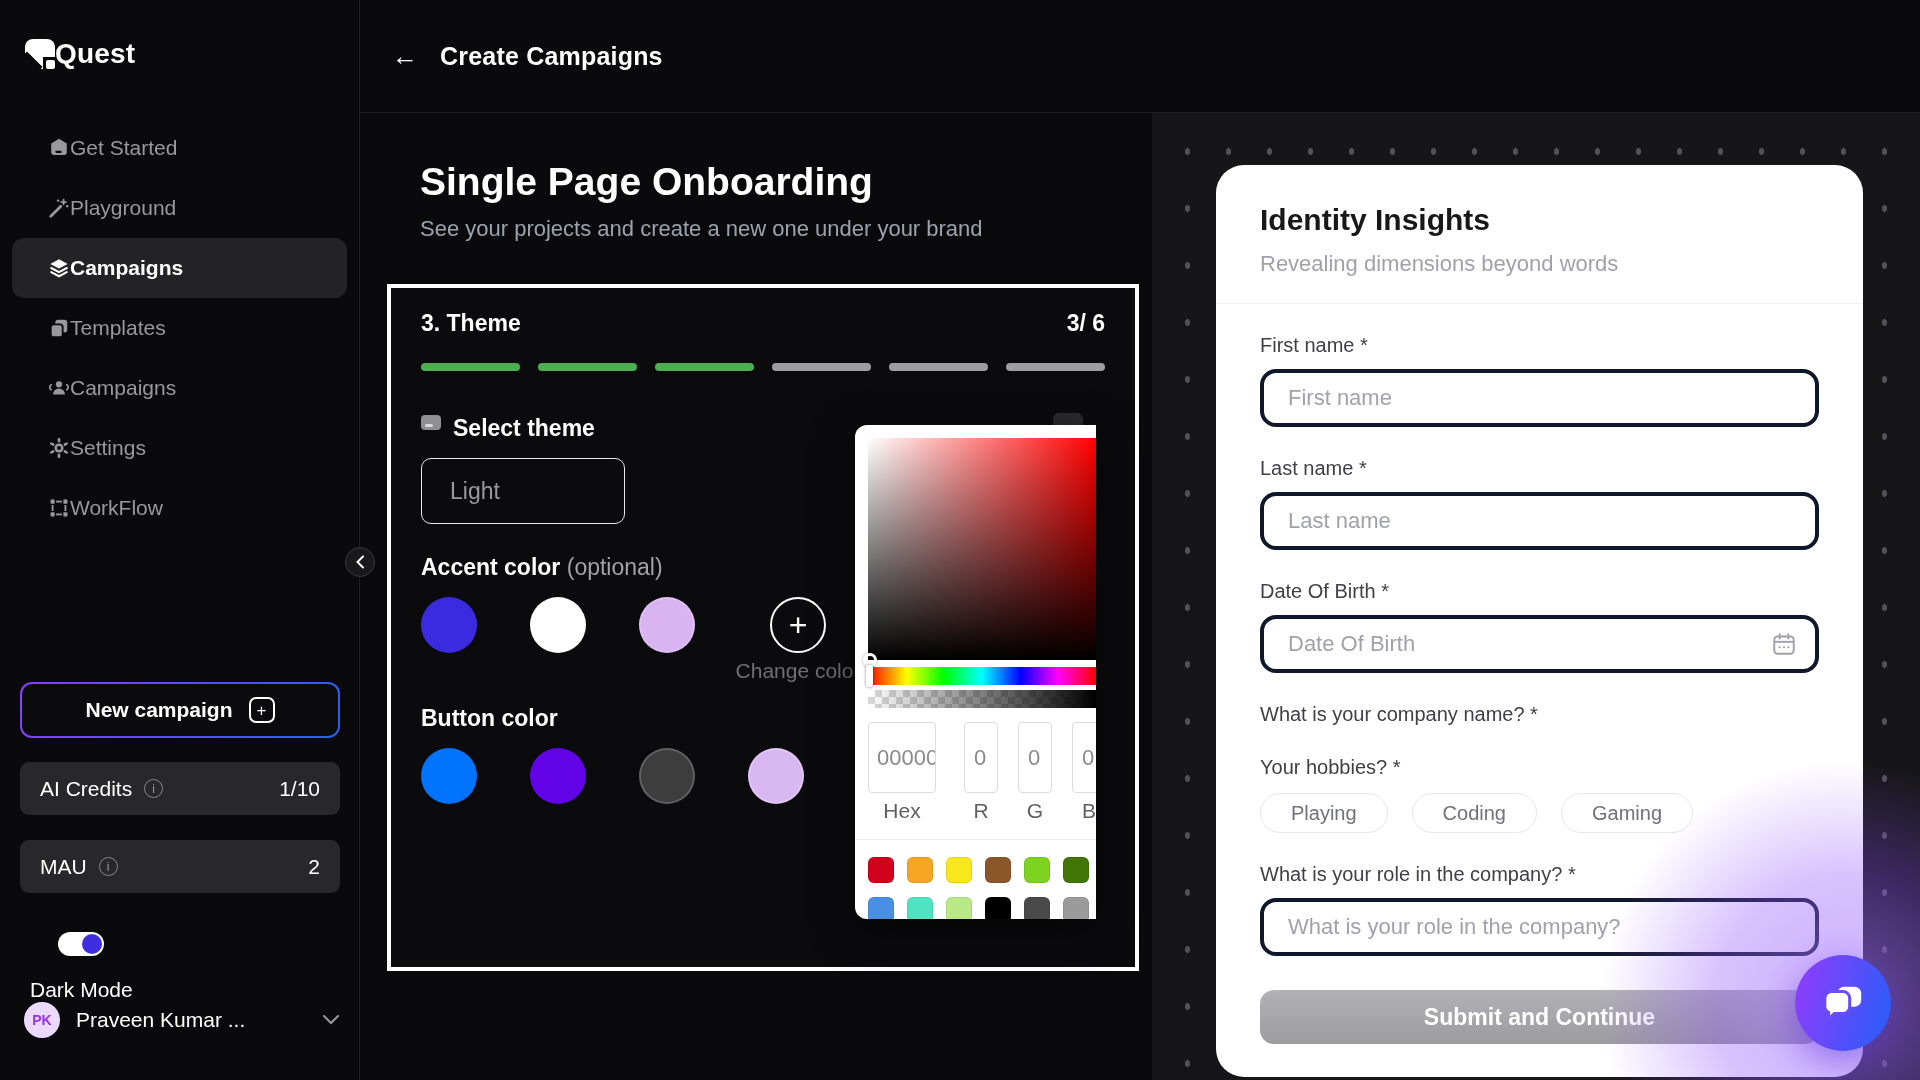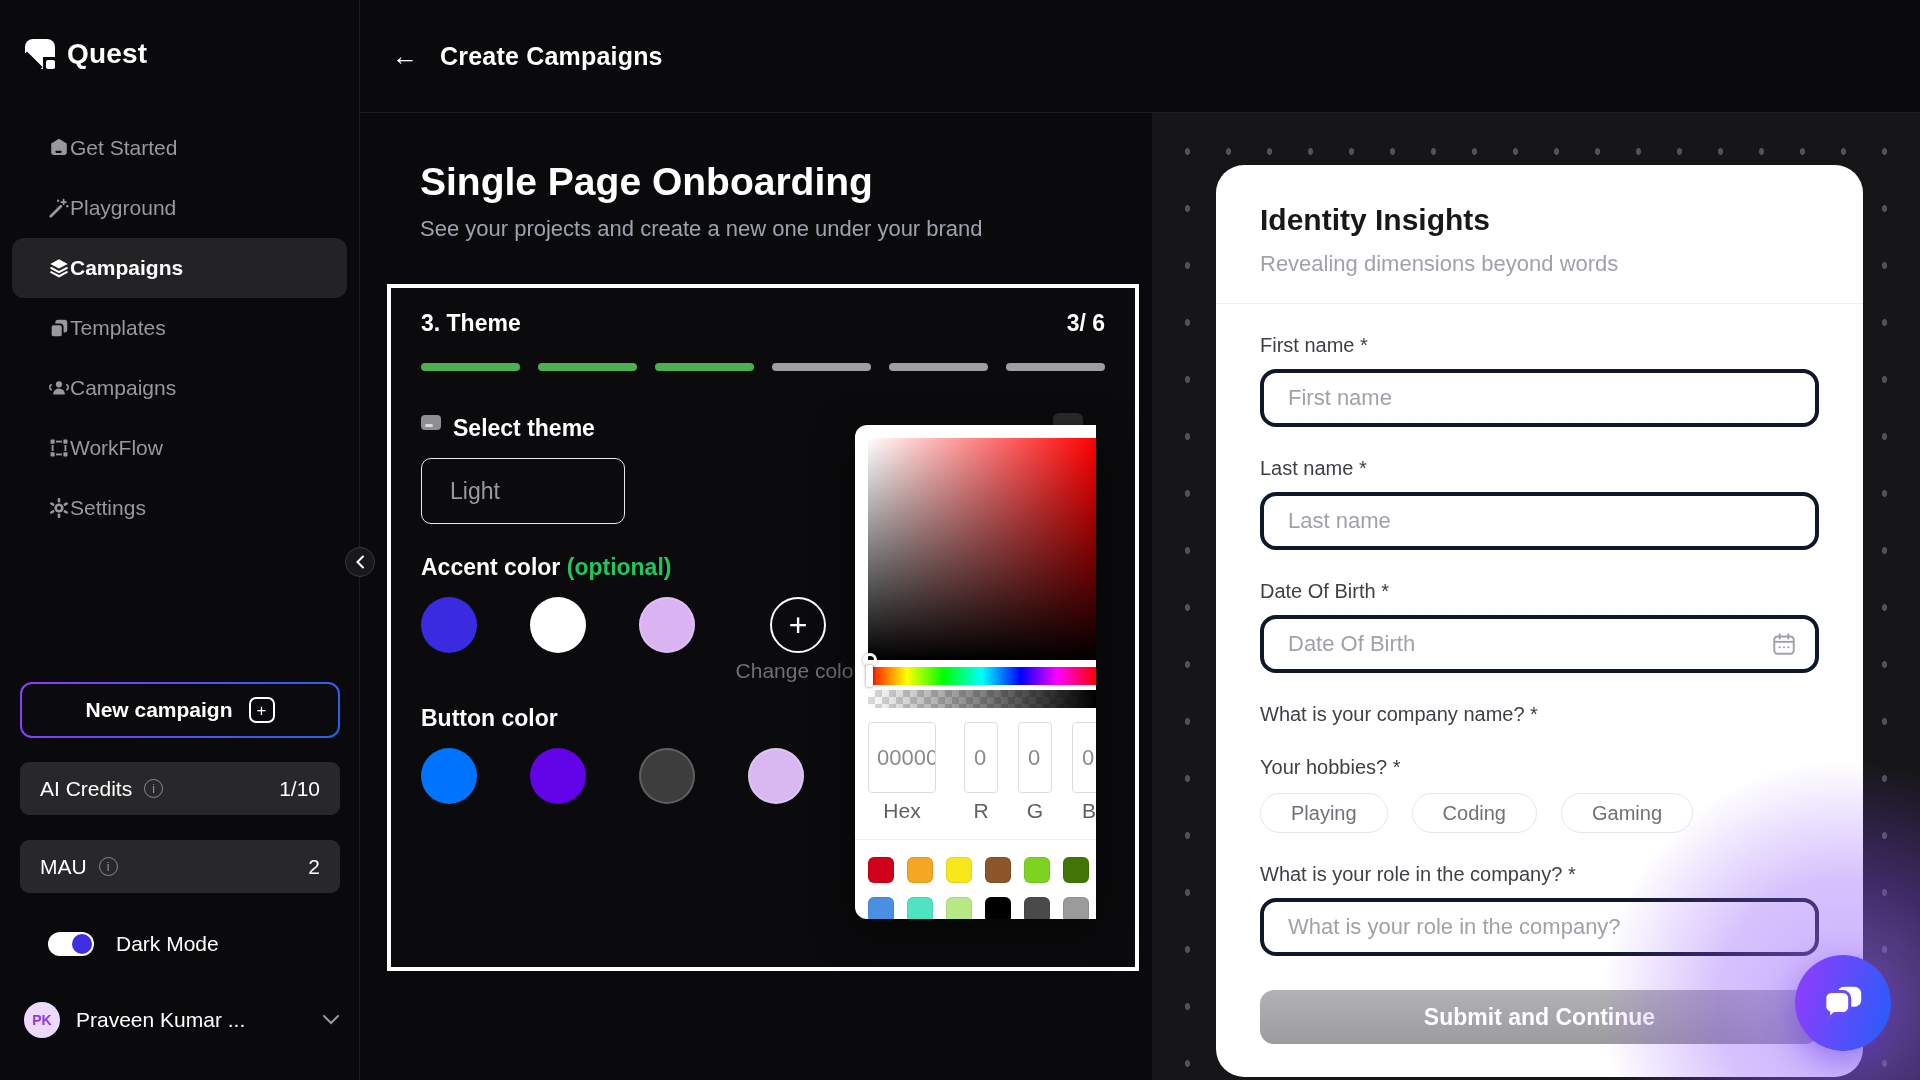--- a/index.html
+++ b/index.html
@@ -1,21 +1,21 @@
 <!DOCTYPE html>
 <html><head>
 <meta charset="utf-8">
 <style>
   * { margin:0; padding:0; box-sizing:border-box; }
   html,body { width:1920px; height:1080px; overflow:hidden; }
   body { background:#0a0a0c; font-family:"Liberation Sans","DejaVu Sans",sans-serif; color:#fff; position:relative; }
 
   
   .sidebar { position:absolute; left:0; top:0; width:360px; height:1080px; background:#0a0a0c; border-right:1px solid #1d1d20; z-index:30; }
-  .logo { position:absolute; left:25px; top:38px; display:flex; align-items:center; gap:12px; }
+  .logo { position:absolute; left:25px; top:38px; display:flex; align-items:center; }
   .logo-mark { position:relative; width:30px; height:30px; }
   .logo-mark .lm-a { position:absolute; inset:0; background:#fff; border-radius:8px; }
   .logo-mark .lm-b { position:absolute; left:-9px; bottom:-9px; width:22px; height:22px; background:#0a0a0c; transform:rotate(45deg); }
   .logo-mark .lm-c { position:absolute; right:-1px; bottom:-1px; width:13px; height:13px; background:#0a0a0c; }
   .logo-mark .lm-d { position:absolute; right:0; bottom:0; width:9px; height:9px; background:#fff; border-radius:2px; }
   .logo-text { font-size:28px; font-weight:bold; letter-spacing:.2px; }
 
   .nav { position:absolute; top:118px; left:0; right:0; }
   .nav-item { height:60px; display:flex; align-items:center; padding-left:36px; margin:0 12px 0 12px; border-radius:12px; color:#98989d; font-size:21px; cursor:pointer; }
   .nav-item svg { flex:0 0 auto; }
@@ -23,21 +23,21 @@
 
   .collapse-btn { position:absolute; left:345px; top:547px; width:30px; height:30px; border-radius:50%; background:#19191c; border:1px solid #3a3a3e; display:flex; align-items:center; justify-content:center; z-index:40; cursor:pointer; }
 
   .new-campaign { position:absolute; left:20px; top:682px; width:320px; height:56px; border-radius:12px; border:2px solid transparent; background:linear-gradient(#0b0b0d,#0b0b0d) padding-box, linear-gradient(120deg,#8b3dff,#2563eb) border-box; display:flex; align-items:center; justify-content:center; gap:16px; color:#fff; font-size:21px; font-weight:bold; cursor:pointer; }
   .plus-chip { width:26px; height:26px; border:2px solid #fff; border-radius:7px; display:flex; align-items:center; justify-content:center; font-size:17px; font-weight:normal; line-height:1; }
 
   .credit-row { position:absolute; left:20px; width:320px; height:53px; background:#28282b; border-radius:9px; display:flex; align-items:center; padding:0 20px; font-size:21px; }
   .credit-row .val { margin-left:auto; font-size:21px; }
   .info-i { width:19px; height:19px; border:1.5px solid #8a8a8e; border-radius:50%; color:#9a9a9e; font-size:12px; display:inline-flex; align-items:center; justify-content:center; margin-left:12px; cursor:pointer; }
 
-  .darkmode { position:absolute; left:48px; top:932px; display:flex; align-items:center; gap:22px; }
+  .darkmode { position:absolute; left:30px; top:932px; display:flex; align-items:center; gap:22px;flex-direction:column; }
   .toggle { width:46px; height:24px; background:#fff; border-radius:13px; position:relative; cursor:pointer; }
   .toggle .knob { position:absolute; right:2px; top:2px; width:20px; height:20px; border-radius:50%; background:#3e2ee0; }
   .darkmode .dm-label { font-size:21px; }
 
   .profile { position:absolute; left:24px; top:1002px; width:316px; display:flex; align-items:center; gap:16px; cursor:pointer; }
   .avatar { width:36px; height:36px; border-radius:50%; background:#ecd9ff; color:#9333ea; font-size:14px; font-weight:bold; display:flex; align-items:center; justify-content:center; }
   .profile .pname { font-size:21px; }
   .profile .chev { margin-left:auto; }
 
   
@@ -53,21 +53,21 @@
   .theme-card { position:absolute; left:27px; top:176px; width:752px; height:687px; border:4px solid #fff; background:#0b0b0d; padding:14px 30px; }
   .card-head { display:flex; justify-content:space-between; align-items:center; font-size:23px; font-weight:bold; margin-top:8px; }
   .progress { display:flex; gap:18px; margin-top:26px; }
   .progress span { height:8px; flex:1; border-radius:4px; }
   .sec-label { display:flex; align-items:flex-start; gap:12px; font-size:23px; font-weight:bold; }
   .sec-ico { width:20px; height:15px; background:#8e8e93; border-radius:4px; position:relative; }
   .sec-ico:after { content:""; position:absolute; left:4px; bottom:3px; width:8px; height:3px; background:#d9d9de; border-radius:2px; }
   .theme-box { margin-top:16px; width:204px; height:66px; border:1.5px solid #e8e8e8; border-radius:10px; display:flex; align-items:center; padding-left:28px; color:#98989d; font-size:23px; cursor:pointer; }
   .color-head { margin-top:48px; }
   .accent-label { margin-top:30px; font-size:23px; font-weight:bold; }
-  .accent-label .opt { color:#22c55e; font-weight:bold; }
+  .accent-label .opt { color:#a3a3a3; font-weight:normal; }
   .swatch-row { display:flex; align-items:center; gap:53px; margin-top:16px; }
   .swatch { width:56px; height:56px; border-radius:50%; cursor:pointer; }
   .ring { box-shadow:0 0 0 2px rgba(255,255,255,.18) inset; }
   .plus-wrap { position:relative; margin-left:22px; }
   .plus-circle { width:56px; height:56px; border:2.5px solid #fff; border-radius:50%; display:flex; align-items:center; justify-content:center; font-size:32px; font-weight:300; color:#fff; cursor:pointer; background:transparent; }
   .plus-caption { position:absolute; left:50%; transform:translateX(-50%); top:62px; white-space:nowrap; color:#6f6f73; font-size:21px; }
   .btncolor-label { margin-top:52px; font-size:23px; font-weight:bold; }
 
   
   .peek { position:absolute; left:693px; top:305px; width:30px; height:18px; background:#2b2b2e; border-radius:6px 6px 0 0; z-index:15; }
@@ -156,42 +156,42 @@
     <div class="nav-item">
       <svg width="22" height="22" viewBox="0 0 24 24">
           <circle cx="12" cy="8" r="3.4" fill="#98989d"></circle>
           <path d="M5.5 19 a6.5 6.5 0 0 1 13 0" fill="#98989d"></path>
           <path d="M3.5 8.5 a3.2 3.2 0 0 0 0 5.5 M20.5 8.5 a3.2 3.2 0 0 1 0 5.5" stroke="#98989d" stroke-width="1.8" fill="none" stroke-linecap="round"></path>
         </svg>
       <span>Campaigns</span>
     </div>
     <div class="nav-item">
       <svg width="22" height="22" viewBox="0 0 24 24">
-          <rect x="5" y="5" width="14" height="14" stroke="#98989d" stroke-width="2" fill="none"></rect>
-          <rect x="2" y="2" width="6" height="6" rx="1.5" fill="#98989d" stroke="#0a0a0c" stroke-width="1.5"></rect>
-          <rect x="16" y="2" width="6" height="6" rx="1.5" fill="#98989d" stroke="#0a0a0c" stroke-width="1.5"></rect>
-          <rect x="2" y="16" width="6" height="6" rx="1.5" fill="#98989d" stroke="#0a0a0c" stroke-width="1.5"></rect>
-          <rect x="16" y="16" width="6" height="6" rx="1.5" fill="#98989d" stroke="#0a0a0c" stroke-width="1.5"></rect>
-        </svg>
-      <span>WorkFlow</span>
-    </div>
-    <div class="nav-item">
-      <svg width="22" height="22" viewBox="0 0 24 24">
           <g fill="#98989d">
             <circle cx="12" cy="12" r="5"></circle>
             <rect x="10.6" y="1" width="2.8" height="5" rx="1.2"></rect>
             <rect x="10.6" y="18" width="2.8" height="5" rx="1.2"></rect>
             <rect x="10.6" y="1" width="2.8" height="5" rx="1.2" transform="rotate(60 12 12)"></rect>
             <rect x="10.6" y="18" width="2.8" height="5" rx="1.2" transform="rotate(60 12 12)"></rect>
             <rect x="10.6" y="1" width="2.8" height="5" rx="1.2" transform="rotate(120 12 12)"></rect>
             <rect x="10.6" y="18" width="2.8" height="5" rx="1.2" transform="rotate(120 12 12)"></rect>
           </g>
           <circle cx="12" cy="12" r="2.2" fill="#0a0a0c"></circle>
         </svg>
       <span>Settings</span>
+    </div>
+    <div class="nav-item">
+      <svg width="22" height="22" viewBox="0 0 24 24">
+          <rect x="5" y="5" width="14" height="14" stroke="#98989d" stroke-width="2" fill="none"></rect>
+          <rect x="2" y="2" width="6" height="6" rx="1.5" fill="#98989d" stroke="#0a0a0c" stroke-width="1.5"></rect>
+          <rect x="16" y="2" width="6" height="6" rx="1.5" fill="#98989d" stroke="#0a0a0c" stroke-width="1.5"></rect>
+          <rect x="2" y="16" width="6" height="6" rx="1.5" fill="#98989d" stroke="#0a0a0c" stroke-width="1.5"></rect>
+          <rect x="16" y="16" width="6" height="6" rx="1.5" fill="#98989d" stroke="#0a0a0c" stroke-width="1.5"></rect>
+        </svg>
+      <span>WorkFlow</span>
     </div>
   </nav>
 
   <button class="new-campaign">
     <span>New campaign</span>
     <span class="plus-chip">
         <span>+</span>
       </span>
   </button>
 

